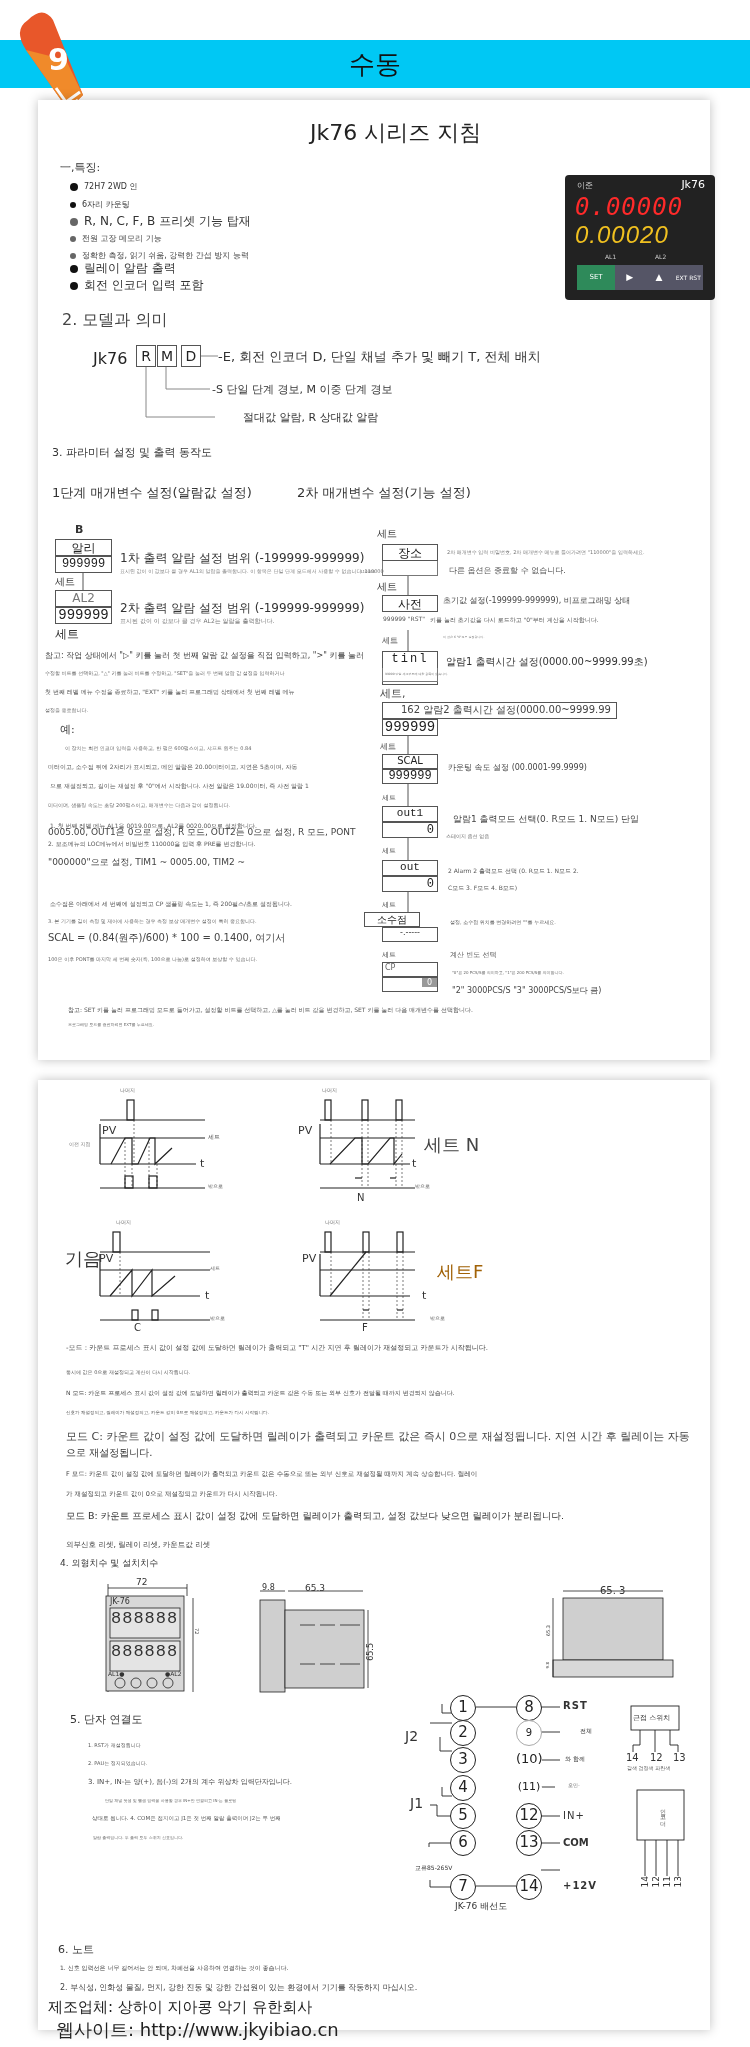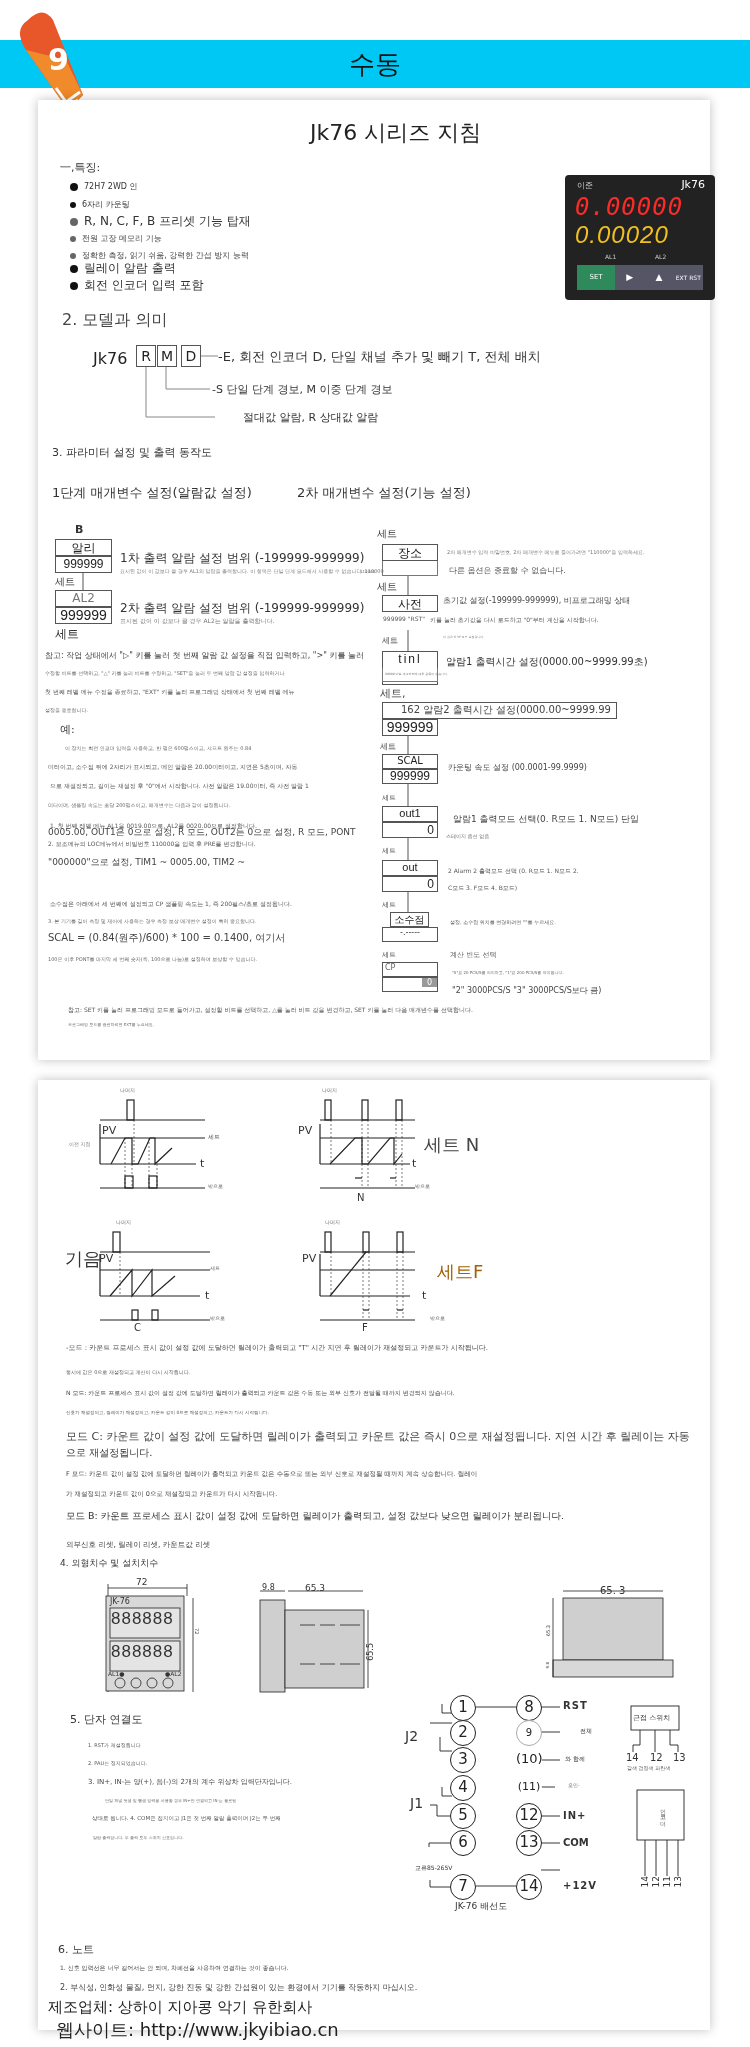--- a/index.html
+++ b/index.html
@@ -16,21 +16,21 @@
 .s10{font-size:10px}
 .s11{font-size:11px}
 .s12{font-size:12px}
 .s13{font-size:13px}
 .s14{font-size:14px}
 .s16{font-size:16px}
 .s18{font-size:18px}
 .s22{font-size:22px}
 .dot{display:inline-block;width:8px;height:8px;border-radius:50%;background:#111;margin-right:6px;vertical-align:middle}
 .box{position:absolute;border:1px solid #555;background:#fff;text-align:center}
-.lcd{font-family:Liberation Sans, sans-serif}
+.lcd{font-family:Liberation Mono, monospace}
 .device{left:565px;top:175px;width:150px;height:125px;background:#222;border-radius:4px}
 .segr{color:#ff2a2a;font-family:"DejaVu Sans Mono",monospace;font-size:24px;font-style:italic;letter-spacing:1px}
 .segy{color:#f0c020;font-family:Liberation Sans, sans-serif;font-size:24px;font-style:italic;letter-spacing:1px}
 .circle{position:absolute;width:26px;height:26px;border:1.5px solid #222;border-radius:50%;text-align:center;line-height:23px;font-size:15px;background:#fff}
 svg{position:absolute}
 </style>
 </head>
 <body>
 
 <div class="abs banner"></div>
@@ -152,21 +152,21 @@
 <div class="t" style="left:453px;top:813px;font-size:9px;color:#444">알람1 출력모드 선택(0. R모드 1. N모드) 단일</div>
 <div class="t" style="left:446px;top:833px;font-size:5px;color:#666">스테이지 옵션 없음</div>
 
 <div class="t" style="left:382px;top:846px;font-size:7px;color:#444">세트</div>
 <div class="box s11 lcd" style="left:382px;top:860px;width:56px;height:16px">out</div>
 <div class="box s12 lcd" style="left:382px;top:876px;width:56px;height:16px;text-align:right;padding-right:3px">0</div>
 <div class="t" style="left:448px;top:867px;font-size:6px;color:#555">2 Alarm 2 출력모드 선택 (0. R모드 1. N모드 2.</div>
 <div class="t" style="left:448px;top:884px;font-size:6px;color:#555">C모드 3. F모드 4. B모드)</div>
 
 <div class="t" style="left:382px;top:900px;font-size:7px;color:#444">세트</div>
-<div class="box s10" style="left:390px;top:912px;width:39px;height:15px">소수점</div>
+<div class="box s10" style="left:364px;top:912px;width:56px;height:15px">소수점</div>
 <div class="box s9" style="left:382px;top:927px;width:56px;height:15px;color:#333">-.-----</div>
 <div class="t" style="left:450px;top:919px;font-size:5px;color:#555">설정, 소수점 위치를 변경하려면 ""를 누르세요.</div>
 
 <div class="t" style="left:382px;top:950px;font-size:7px;color:#444">세트</div>
 <div class="box s9" style="left:382px;top:962px;width:56px;height:15px;text-align:left;padding-left:2px">CP</div>
 <div class="box s9" style="left:382px;top:977px;width:56px;height:15px;text-align:right"><span style="background:#999;padding:0 5px;color:#fff">0</span></div>
 <div class="t" style="left:450px;top:950px;font-size:7px;color:#555">계산 빈도 선택</div>
 <div class="t" style="left:452px;top:970px;font-size:4px;color:#666">"0"은 20 PCS/S를 의미하고, "1"은 200 PCS/S를 의미합니다.</div>
 <div class="t" style="left:452px;top:985px;font-size:8px;color:#444">"2" 3000PCS/S "3" 3000PCS/S보다 큼)</div>
 
@@ -384,21 +384,21 @@
 <div class="circle" style="left:516px;top:1720px;border-color:#aaa;font-size:10px">9</div>
 <div class="circle" style="left:516px;top:1747px;border:none;font-size:13px">(10)</div>
 <div class="circle" style="left:516px;top:1775px;border:none;font-size:11px">(11)</div>
 <div class="circle" style="left:516px;top:1803px">12</div>
 <div class="circle" style="left:516px;top:1830px">13</div>
 <div class="circle" style="left:516px;top:1874px">14</div>
 <div class="t" style="left:563px;top:1700px;font-size:10px;font-weight:bold;letter-spacing:1px">RST</div>
 <div class="t" style="left:580px;top:1727px;font-size:6px">전체</div>
 <div class="t" style="left:565px;top:1755px;font-size:6px">와 함께</div>
 <div class="t" style="left:568px;top:1782px;font-size:5px;color:#666">오민-</div>
-<div class="t" style="left:563px;top:1810px;font-size:10px;font-weight:bold;letter-spacing:1px">IN+</div>
+<div class="t" style="left:563px;top:1810px;font-size:10px;font-weight:normal;letter-spacing:1px">IN+</div>
 <div class="t" style="left:563px;top:1837px;font-size:10px;font-weight:bold">COM</div>
 <div class="t" style="left:563px;top:1880px;font-size:10px;font-weight:bold;letter-spacing:1px">+12V</div>
 <div class="t s14" style="left:405px;top:1728px">J2</div>
 <div class="t s14" style="left:410px;top:1795px">J1</div>
 <div class="t" style="left:415px;top:1864px;font-size:6px">교류85-265V</div>
 <div class="t" style="left:455px;top:1900px;font-size:9px">JK-76 배선도</div>
 <div class="t" style="left:633px;top:1713px;font-size:7px">근접 스위치</div>
 <div class="t" style="left:626px;top:1752px;font-size:10px">14</div>
 <div class="t" style="left:650px;top:1752px;font-size:10px">12</div>
 <div class="t" style="left:673px;top:1752px;font-size:10px">13</div>

